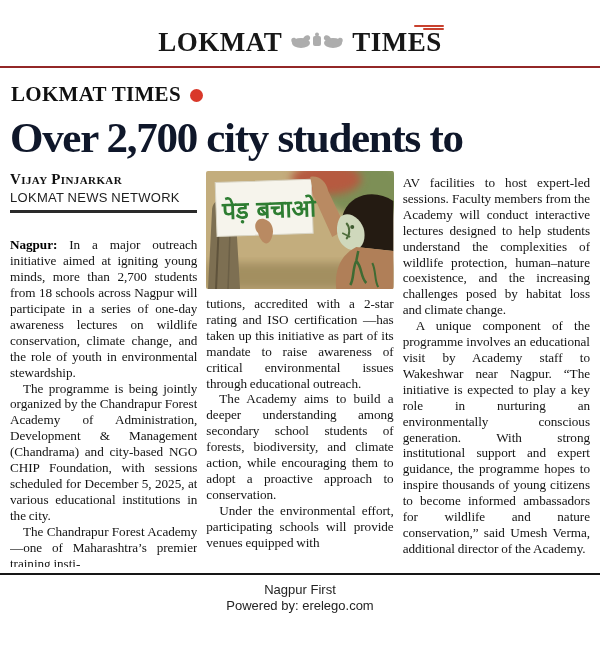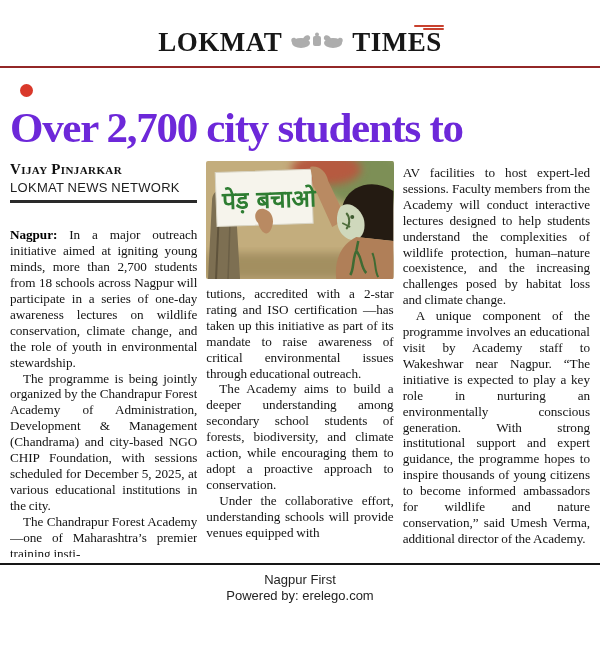--- a/index.html
+++ b/index.html
@@ -15,21 +15,21 @@
   .word-wrap{position:relative;display:inline-block;}
   .masthead-rule{height:2px;background:#932727;margin-top:4px;}
 
   
   .section-header{display:flex;align-items:center;padding:14px 0 6px 11px;}
   .sh-brand{font-family:"Liberation Serif",serif;font-weight:700;font-size:21px;letter-spacing:.3px;color:#101010;}
   .sh-dot{width:13px;height:13px;border-radius:50%;background:#d9382a;margin:2px 7px 0 9px;}
   .sh-section{font-family:"Liberation Sans",sans-serif;font-weight:800;font-size:23px;color:#0c0c0c;letter-spacing:-.3px;}
 
   
-  .headline{padding:2px 10px 0 10px;font-family:"Liberation Serif",serif;font-weight:700;font-size:43px;line-height:1.07;letter-spacing:-1.3px;color:#6d28d9;}
+  .headline{padding:2px 10px 0 10px;font-family:"Liberation Serif",serif;font-weight:700;font-size:43px;line-height:1.07;letter-spacing:-1.3px;color:#0f172a;}
   .headline span{display:block;}
 
   
   .body-grid{display:grid;grid-template-columns:1fr 1fr 1fr;column-gap:9px;padding:10px 10px 0 10px;height:396px;overflow:hidden;}
   .col{overflow:hidden;font-size:13.2px;line-height:15.9px;text-align:justify;letter-spacing:-.05px;word-spacing:-.4px;hyphens:auto;-webkit-hyphens:auto;}
   .para{margin:0;text-indent:13px;}
   .para.no-indent{text-indent:0;}
   .lead{font-weight:700;color:#000;}
 
   
@@ -74,20 +74,21 @@
       <span class="tagline-mark">
           <i></i>
           <i style="width:70%;margin-left:30%"></i>
         </span>
       <span class="masthead-word">TIMES</span>
     </span>
   </div>
   <div class="masthead-rule"></div>
 
   <div class="section-header">
+    <span class="sh-brand">LOKMAT TIMES</span>
     <span class="sh-dot"></span>
   </div>
 
   <h1 class="headline" style="margin:0;">
     <span>Over 2,700 city students to</span>
   </h1>
 
   <div class="body-grid">
 
     <div class="col">
@@ -135,21 +136,21 @@
         </g>
 
         <g>
           <path d="M187,80 L150,76 C134,84 128,100 130,118 L187,118 Z" fill="#b07f58"></path>
           <path d="M150,90 C156,96 154,106 160,112 M150,90 C146,98 148,108 144,114 M150,90 L152,80" stroke="#3f6b33" stroke-width="2.5" fill="none"></path>
           <path d="M166,92 C170,100 168,110 172,116" stroke="#3f6b33" stroke-width="2" fill="none"></path>
         </g>
       </svg>
       <p class="para no-indent">tutions, accredited with a 2-star rating and ISO certification —has taken up this initiative as part of its mandate to raise awareness of critical environmental issues through educational outreach.</p>
       <p class="para">The Academy aims to build a deeper understanding among secondary school students of forests, biodiversity, and climate action, while encouraging them to adopt a proactive approach to conservation.</p>
-      <p class="para">Under the collaborative effort, understanding schools will provide venues equipped with</p>
+      <p class="para">Under the environmental effort, participating schools will provide venues equipped with</p>
     </div>
 
     <div class="col col3">
       <p class="para no-indent">AV facilities to host expert-led sessions. Faculty members from the Academy will conduct interactive lectures designed to help students understand the complexities of wildlife protection, human–nature coexistence, and the increasing challenges posed by habitat loss and climate change.</p>
       <p class="para">A unique component of the programme involves an educational visit by Academy staff to Wakeshwar near Nagpur. “The initiative is expected to play a key role in nurturing an environmentally conscious generation. With strong institutional support and expert guidance, the programme hopes to inspire thousands of young citizens to become informed ambassadors for wildlife and nature conservation,” said Umesh Verma, additional director of the Academy.</p>
     </div>
   </div>
 
   <div class="footer-rule"></div>
   <div class="footer">

